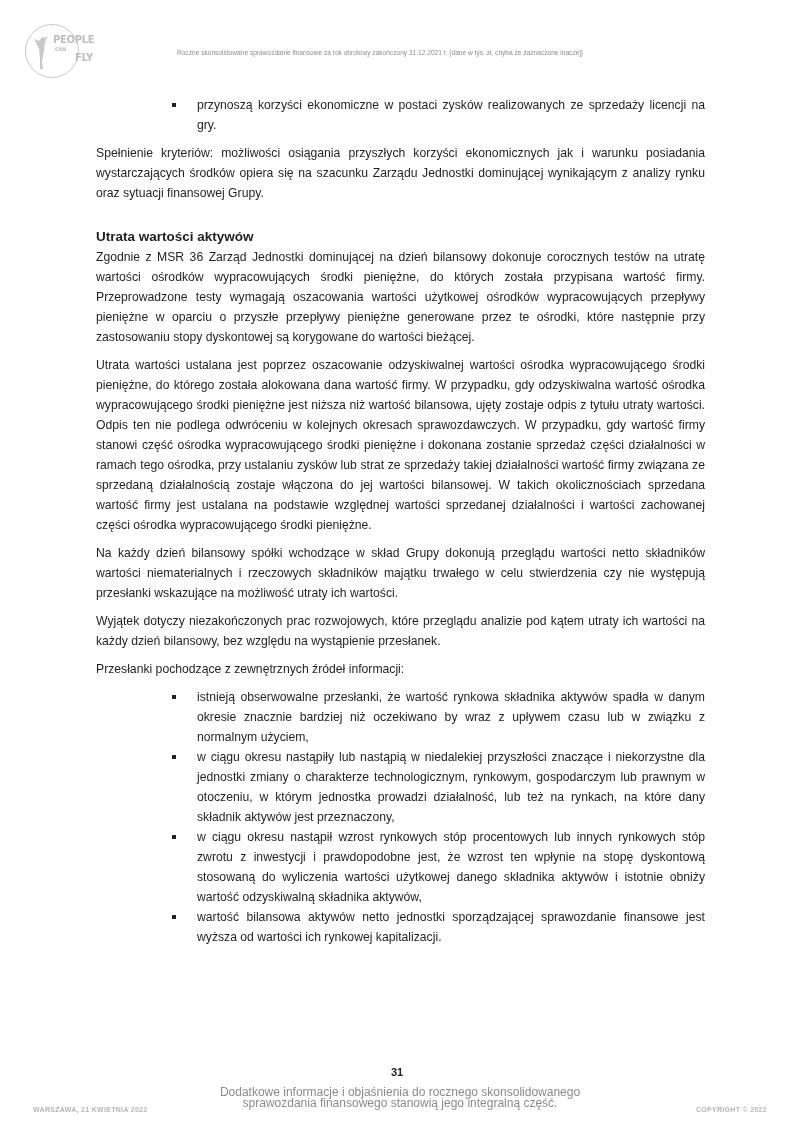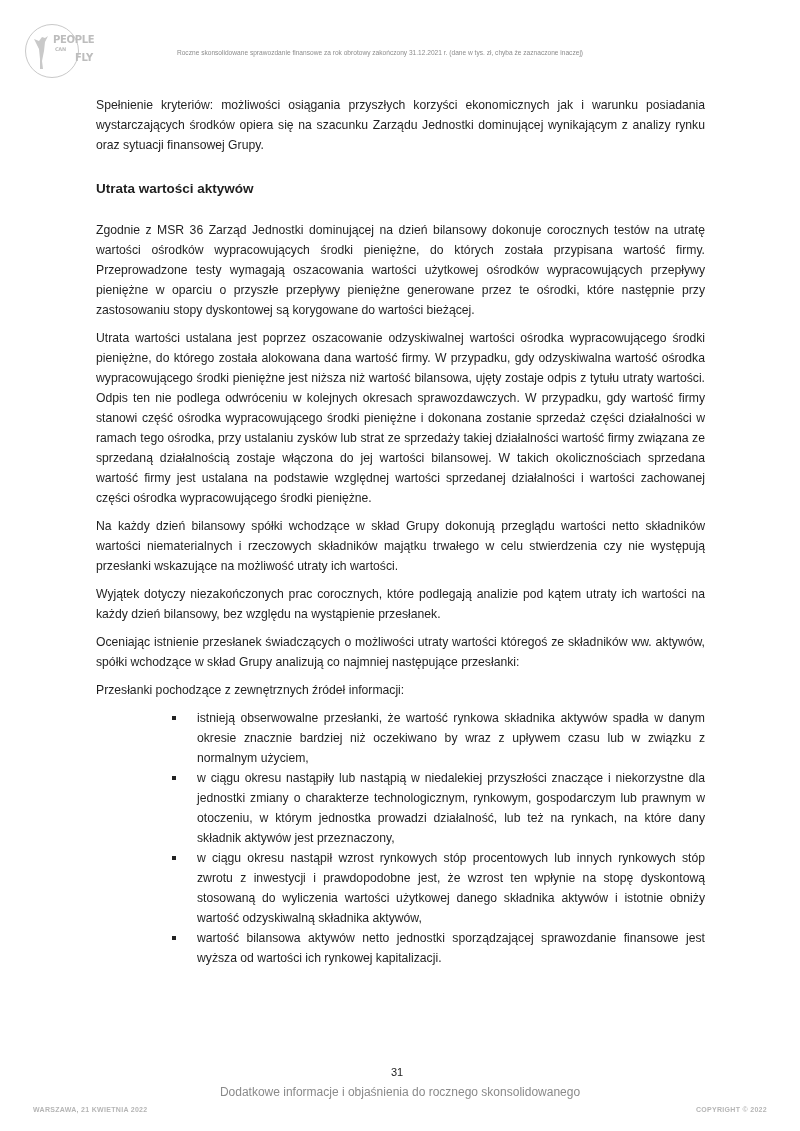--- a/index.html
+++ b/index.html
@@ -45,30 +45,30 @@
     .content p { text-align: justify; margin-bottom: 8px; }
     .bullets { list-style: none; margin-left: 76px; margin-bottom: 24px; }
     .bullets li {
       position: relative; padding-left: 25px; text-align: justify;
     }
     .bullets li .bullet {
       position: absolute; left: 0; top: 8px; width: 4px; height: 4px; background: #222;
     }
     .bullets.first { margin-bottom: 8px; }
     h2.section {
-      font-size: 13.5px; font-weight: bold; margin-top: 24px; margin-bottom: 21px;
+      font-size: 13.5px; font-weight: bold; margin-top: 24px; margin-bottom: 0;
       line-height: 20px;
     }
     h3.sub {
       font-size: 12.2px; font-weight: bold; font-style: italic;
       margin-bottom: 6px; line-height: 20px;
     }
     .page-number {
       position: absolute; left: 0; right: 6px; top: 1066px;
-      text-align: center; font-size: 11px; color: #222;
+      text-align: center; font-size: 11px; color: #222; font-weight: bold;
     }
     .footer-note {
       position: absolute; left: 0; right: 0; top: 1087px;
       text-align: center; font-size: 12px; color: #8a8a8a; line-height: 10.5px;
     }
     .footer-left {
       position: absolute; left: 33px; top: 1106px;
       font-size: 7px; color: #b5b5b5; font-weight: bold; letter-spacing: 0.3px;
     }
     .footer-right {
@@ -87,30 +87,35 @@
     <div class="logo-text">
       <span class="l1">PEOPLE</span>
       <span class="l2">CAN</span>
       <span class="l3">FLY</span>
     </div>
   </div>
   <div class="header-subtitle">Roczne skonsolidowane sprawozdanie finansowe za rok obrotowy zakończony 31.12.2021 r. (dane w tys. zł, chyba że zaznaczone inaczej)</div>
 </div>
 
 <div class="content">
+  <ul class="bullets first">
+    <li>
+      <span class="bullet"></span>
+      <span>przynoszą korzyści ekonomiczne w postaci zysków realizowanych ze sprzedaży licencji na gry.</span>
+    </li>
+  </ul>
   <p>Spełnienie kryteriów: możliwości osiągania przyszłych korzyści ekonomicznych jak i warunku posiadania wystarczających środków opiera się na szacunku Zarządu Jednostki dominującej wynikającym z analizy rynku oraz sytuacji finansowej Grupy.</p>
 
   <h2 class="section">Utrata wartości aktywów</h2>
 
   <p>Zgodnie z MSR 36 Zarząd Jednostki dominującej na dzień bilansowy dokonuje corocznych testów na utratę wartości ośrodków wypracowujących środki pieniężne, do których została przypisana wartość firmy. Przeprowadzone testy wymagają oszacowania wartości użytkowej ośrodków wypracowujących przepływy pieniężne w oparciu o przyszłe przepływy pieniężne generowane przez te ośrodki, które następnie przy zastosowaniu stopy dyskontowej są korygowane do wartości bieżącej.</p>
   <p>Utrata wartości ustalana jest poprzez oszacowanie odzyskiwalnej wartości ośrodka wypracowującego środki pieniężne, do którego została alokowana dana wartość firmy. W przypadku, gdy odzyskiwalna wartość ośrodka wypracowującego środki pieniężne jest niższa niż wartość bilansowa, ujęty zostaje odpis z tytułu utraty wartości. Odpis ten nie podlega odwróceniu w kolejnych okresach sprawozdawczych. W przypadku, gdy wartość firmy stanowi część ośrodka wypracowującego środki pieniężne i dokonana zostanie sprzedaż części działalności w ramach tego ośrodka, przy ustalaniu zysków lub strat ze sprzedaży takiej działalności wartość firmy związana ze sprzedaną działalnością zostaje włączona do jej wartości bilansowej. W takich okolicznościach sprzedana wartość firmy jest ustalana na podstawie względnej wartości sprzedanej działalności i wartości zachowanej części ośrodka wypracowującego środki pieniężne.</p>
 
   <p>Na każdy dzień bilansowy spółki wchodzące w skład Grupy dokonują przeglądu wartości netto składników wartości niematerialnych i rzeczowych składników majątku trwałego w celu stwierdzenia czy nie występują przesłanki wskazujące na możliwość utraty ich wartości.</p>
-  <p>Wyjątek dotyczy niezakończonych prac corocznych, które podlegają analizie pod kątem utraty ich wartości na każdy dzień bilansowy, bez względu na wystąpienie przesłanek.</p>
-  <p>Oceniając istnienie przesłanek świadczących o możliwości utraty wartości któregoś ze składników ww. aktywów, spółki wchodzące w skład Grupy analizują co najmniej następujące przesłanki:</p>
+  <p>Wyjątek dotyczy niezakończonych prac rozwojowych, które przeglądu analizie pod kątem utraty ich wartości na każdy dzień bilansowy, bez względu na wystąpienie przesłanek.</p>
   <p>Przesłanki pochodzące z zewnętrznych źródeł informacji:</p>
 
   <ul class="bullets">
     <li>
       <span class="bullet"></span>
       <span>istnieją obserwowalne przesłanki, że wartość rynkowa składnika aktywów spadła w danym okresie znacznie bardziej niż oczekiwano by wraz z upływem czasu lub w związku z normalnym użyciem,</span>
     </li>
     <li>
       <span class="bullet"></span>
       <span>w ciągu okresu nastąpiły lub nastąpią w niedalekiej przyszłości znaczące i niekorzystne dla jednostki zmiany o charakterze technologicznym, rynkowym, gospodarczym lub prawnym w otoczeniu, w którym jednostka prowadzi działalność, lub też na rynkach, na które dany składnik aktywów jest przeznaczony,</span>
@@ -122,15 +127,16 @@
     <li>
       <span class="bullet"></span>
       <span>wartość bilansowa aktywów netto jednostki sporządzającej sprawozdanie finansowe jest wyższa od wartości ich rynkowej kapitalizacji.</span>
     </li>
   </ul>
 </div>
 
 <div class="page-number">31</div>
 <div class="footer-note">
   <div>Dodatkowe informacje i objaśnienia do rocznego skonsolidowanego</div>
+  <div>sprawozdania finansowego stanowią jego integralną część.</div>
 </div>
 <div class="footer-left">WARSZAWA, 21 KWIETNIA 2022</div>
 <div class="footer-right">COPYRIGHT © 2022</div>
 
 </body></html>

